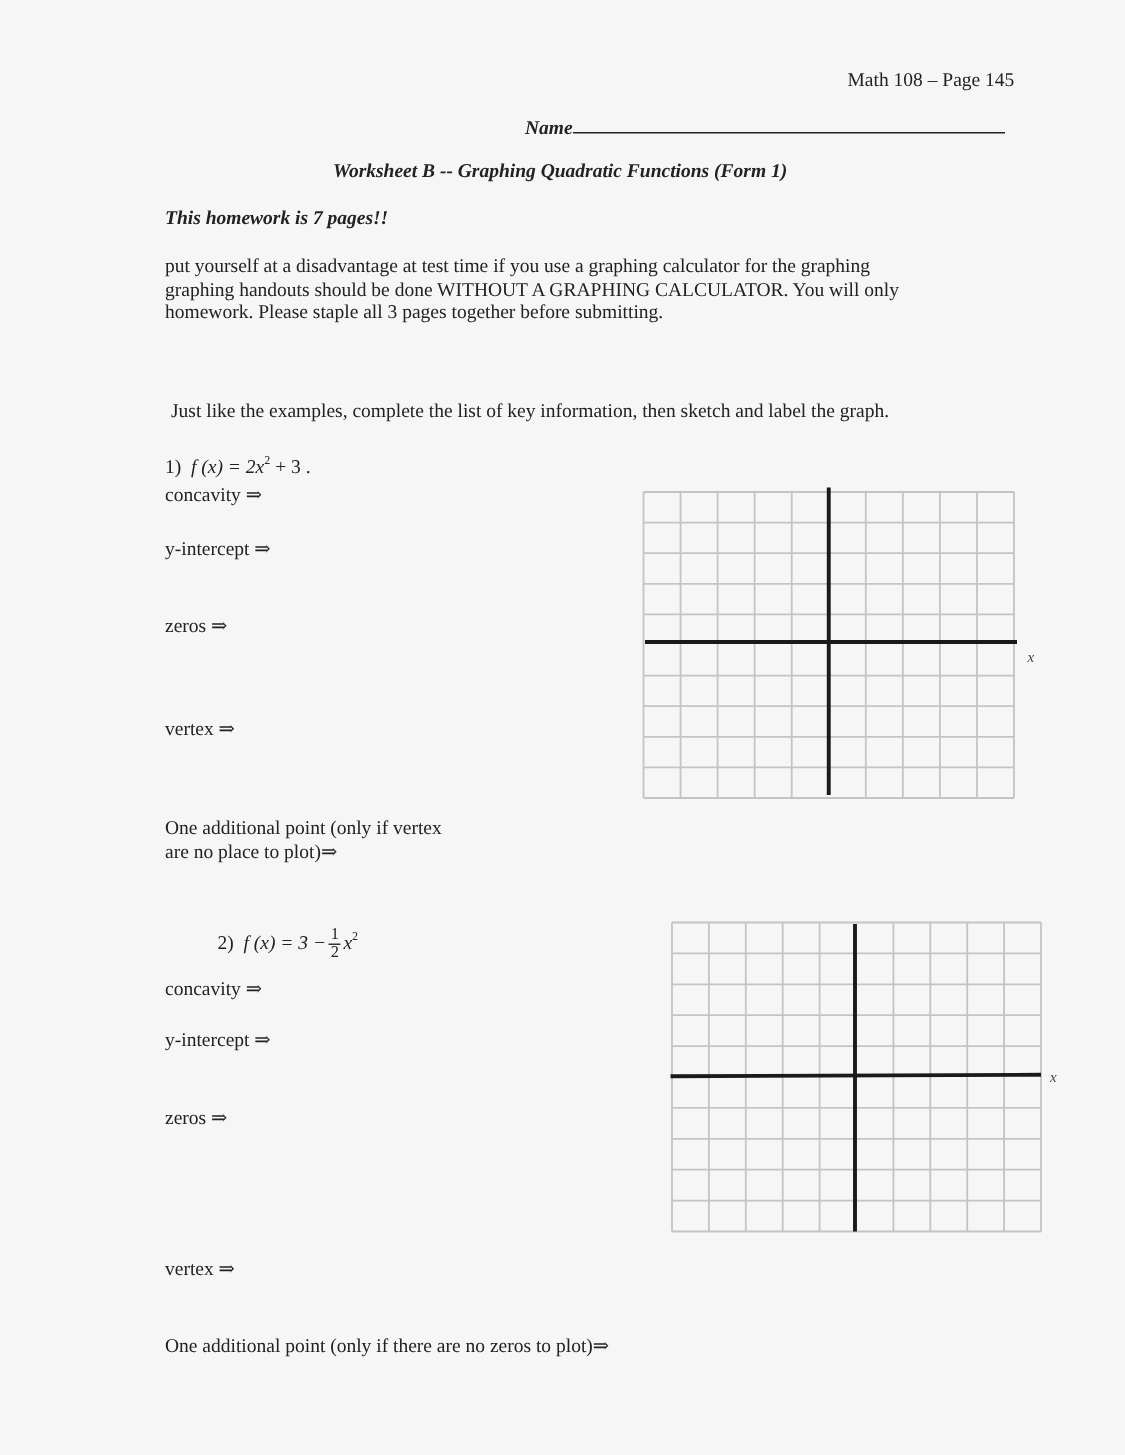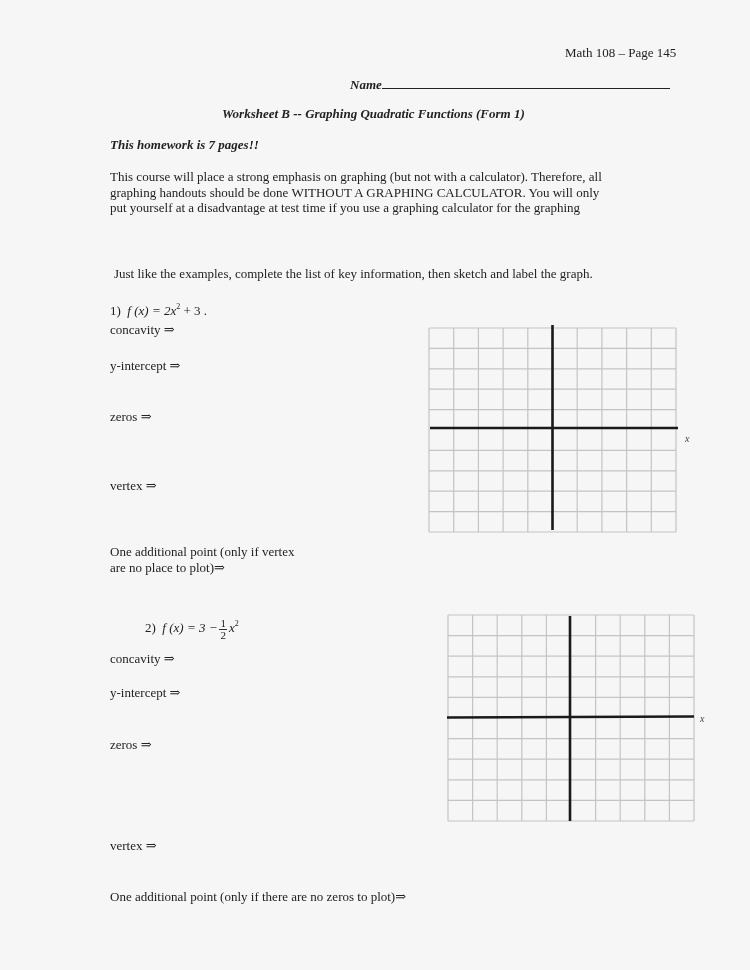--- a/index.html
+++ b/index.html
@@ -28,23 +28,23 @@
 
 <div class="abs t13 bold" style="left:350px; top:76px;">
   <span>Name</span><span class="name-line"></span>
 </div>
 
 <div class="abs t13 bold" style="left:222px; top:106px;">Worksheet B -- Graphing Quadratic Functions (Form 1)</div>
 
 <div class="abs t13 bold" style="left:110px; top:137px;">This homework is 7 pages!!</div>
 
 <div class="para" style="top:169px;">
-  <span>This course will place a strong emphasis on graphing (but not with a calculator).  Therefore, all</span>
+  <span>put yourself at a disadvantage at test time if you use a graphing calculator for the graphing</span>
   <span>graphing handouts should be done WITHOUT A GRAPHING CALCULATOR. You will only</span>
-  <span>put yourself at a disadvantage at test time if you use a graphing calculator for the graphing</span>
+  <span>homework.  Please staple all 3 pages together before submitting.</span>
 </div>
 
 <div class="abs t13" style="left:114px; top:266px;">Just like the examples, complete the list of key information, then sketch and label the graph.</div>
 
 <div class="abs t13" style="left:110px; top:302px;">
   <span>1)</span>&nbsp;&nbsp;<span class="ital">f (x) = 2x</span><span class="sup">2</span><span> + 3 .</span>
 </div>
 <div class="abs t13" style="left:110px; top:322px;">concavity ⇒</div>
 <div class="abs t13" style="left:110px; top:358px;">y-intercept ⇒</div>
 <div class="abs t13" style="left:110px; top:409px;">zeros ⇒</div>

